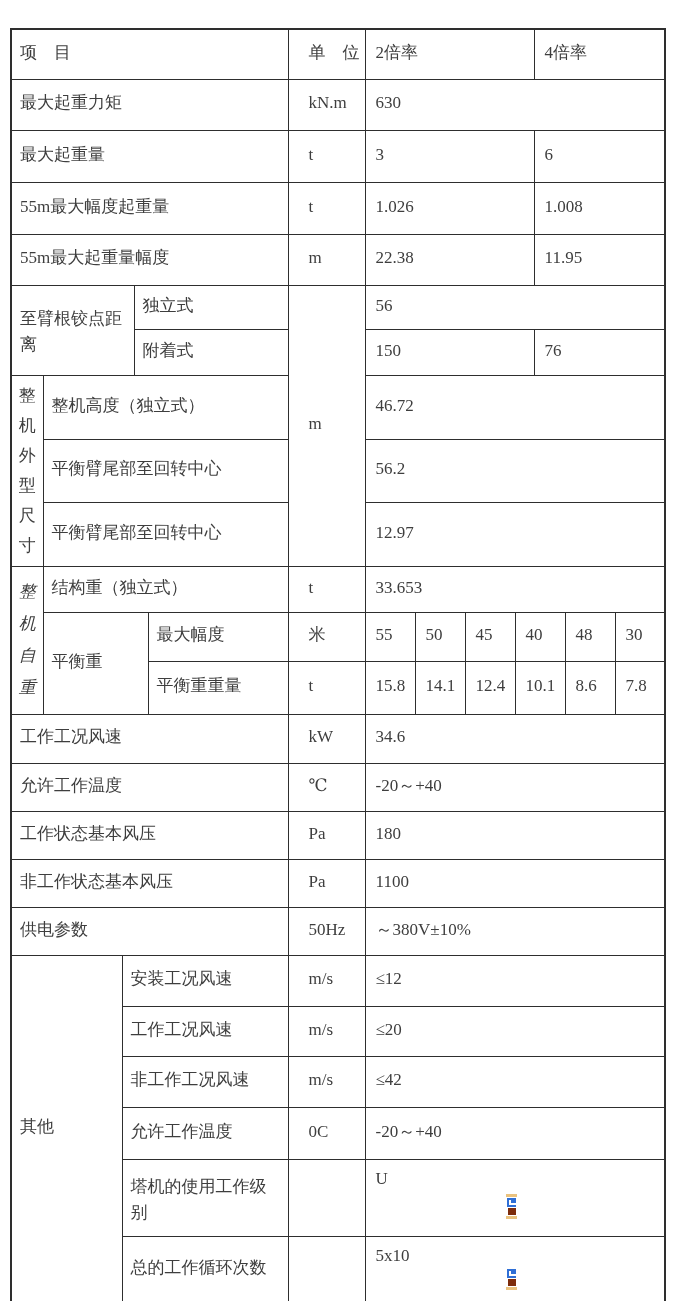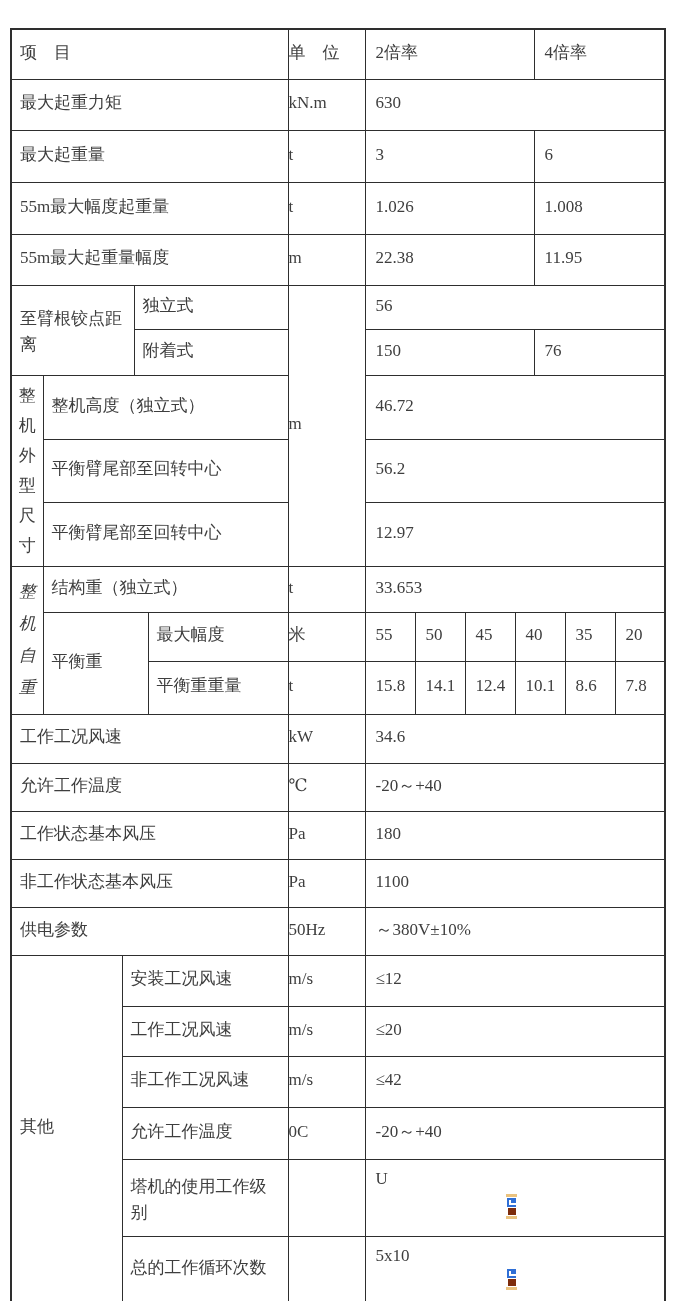--- a/index.html
+++ b/index.html
@@ -4,21 +4,21 @@
 <style>
   html,body{margin:0;padding:0;background:#ffffff;}
   body{width:674px;height:1301px;overflow:hidden;
        font-family:"Liberation Serif","DejaVu Serif",serif;color:#3e3e3e;}
   table.spec{border-collapse:collapse;table-layout:fixed;width:654px;
              margin:28px 0 0 10px;
              border:2px solid #2e2e2e;border-bottom:5px solid #161616;}
   td{border:1px solid #2e2e2e;font-size:17px;vertical-align:middle;
      padding:0 5px 3px 8px;overflow:hidden;line-height:1.5;
      white-space:normal;word-wrap:break-word;}
-  td.unit{padding-left:0;}
+  td.unit{padding-left:20px;}
   td.val{padding-left:10px;}
   td.vert{padding:0;text-align:center;word-break:break-all;line-height:30px;}
   td.vert4{line-height:32px;font-style:italic;}
   td.wrap2{line-height:26px;padding-top:8px;padding-bottom:4px;}
   td.topcell{vertical-align:top;padding-top:6px;}
   .icon-wrap{margin:3px 0 0 130px;}
   .bimg{display:inline-block;width:11px;vertical-align:top;}
   .bimg span{display:block;}
   .bimg .bar{height:3px;background:#eac27e;}
   .bimg .bsq{width:9px;height:9px;background:#2f6fd6;margin:1px 0 0 1px;position:relative;}
@@ -118,22 +118,22 @@
   </tr>
 
   <tr style="height:49px">
     <td colspan="3" rowspan="2">平衡重</td>
     <td>最大幅度</td>
     <td class="unit">米</td>
     <td class="val">55</td>
     <td class="val">50</td>
     <td class="val">45</td>
     <td colspan="2" class="val">40</td>
-    <td class="val">35</td>
-    <td class="val">20</td>
+    <td class="val">48</td>
+    <td class="val">30</td>
   </tr>
 
   <tr style="height:53px">
     <td>平衡重重量</td>
     <td class="unit">t</td>
     <td class="val">15.8</td>
     <td class="val">14.1</td>
     <td class="val">12.4</td>
     <td colspan="2" class="val">10.1</td>
     <td class="val">8.6</td>

